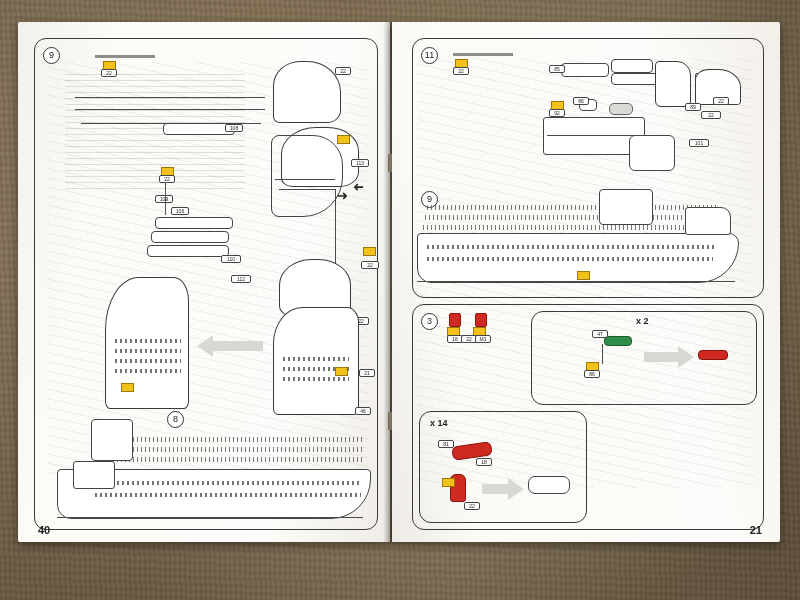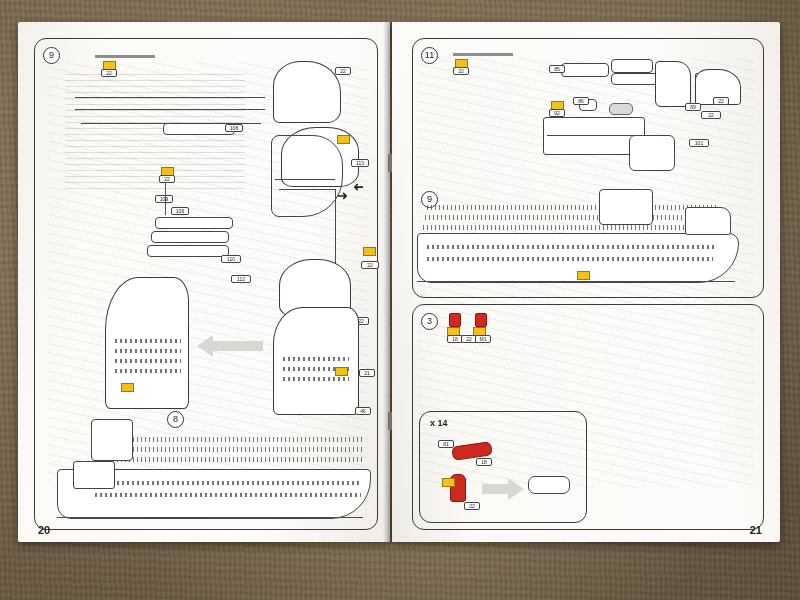--- a/index.html
+++ b/index.html
@@ -204,21 +204,21 @@
           <div class="deckrow" style="left:52px;top:30px;width:256px;"></div>
           <div class="deckrow" style="left:48px;top:40px;width:260px;"></div>
           <div class="windowrow" style="left:40px;top:64px;width:264px;"></div>
           <div class="windowrow" style="left:38px;top:76px;width:266px;"></div>
           <div class="outline" style="left:34px;top:2px;width:40px;height:40px;border-radius:4px;"></div>
           <div class="outline" style="left:16px;top:44px;width:40px;height:26px;border-radius:3px;"></div>
           <div class="thinline" style="left:0;top:100px;width:306px;"></div>
         </div>
       </div>
 
-      <div class="pagenum" style="left:20px;">20</div>
+      <div class="pagenum" style="left:20px;">40</div>
     </div>
 
     <div class="gutter"></div>
     <div class="staple" style="top:132px;"></div>
     <div class="staple" style="top:390px;"></div>
 
     <div class="page right">
 
       <div class="ghost" style="left:26px;top:36px;width:336px;height:430px;"></div>
 
@@ -277,20 +277,31 @@
         <div class="circlenum" style="left:8px;top:8px;">3</div>
 
         <div class="redpart" style="left:36px;top:8px;width:10px;height:12px;"></div>
         <div class="redpart" style="left:62px;top:8px;width:10px;height:12px;"></div>
         <div class="yellowflag" style="left:34px;top:22px;"></div>
         <div class="yellowflag" style="left:60px;top:22px;"></div>
         <div class="tag" style="left:34px;top:30px;width:12px;">18</div>
         <div class="tag" style="left:48px;top:30px;width:12px;">22</div>
         <div class="tag" style="left:62px;top:30px;width:12px;">M1</div>
 
+        <div class="panel" style="left:118px;top:6px;width:224px;height:92px;">
+          <div class="xlabel" style="left:104px;top:4px;">x 2</div>
+          <div class="greenpart" style="left:72px;top:24px;width:26px;height:8px;border-radius:4px;"></div>
+          <div class="tag" style="left:60px;top:18px;width:12px;">47</div>
+          <div class="thinlineV" style="left:70px;top:32px;height:20px;"></div>
+          <div class="yellowflag" style="left:54px;top:50px;"></div>
+          <div class="tag" style="left:52px;top:58px;width:12px;">86</div>
+          <div class="bigArrowBar" style="left:112px;top:40px;width:34px;"></div>
+          <div class="bigArrowL" style="left:146px;top:34px;transform:scaleX(-1);"></div>
+          <div class="redpart" style="left:166px;top:38px;width:28px;height:8px;border-radius:4px;"></div>
+        </div>
 
         <div class="panel" style="left:6px;top:106px;width:166px;height:110px;">
           <div class="xlabel" style="left:10px;top:6px;">x 14</div>
           <div class="redpart" style="left:32px;top:32px;width:38px;height:12px;border-radius:6px;transform:rotate(-8deg);"></div>
           <div class="tag" style="left:18px;top:28px;width:12px;">81</div>
           <div class="tag" style="left:56px;top:46px;width:12px;">18</div>
           <div class="redpart" style="left:30px;top:62px;width:14px;height:26px;border-radius:6px 6px 3px 3px;"></div>
           <div class="yellowflag" style="left:22px;top:66px;"></div>
           <div class="tag" style="left:44px;top:90px;width:12px;">22</div>
           <div class="bigArrowBar" style="left:62px;top:72px;width:26px;"></div>

